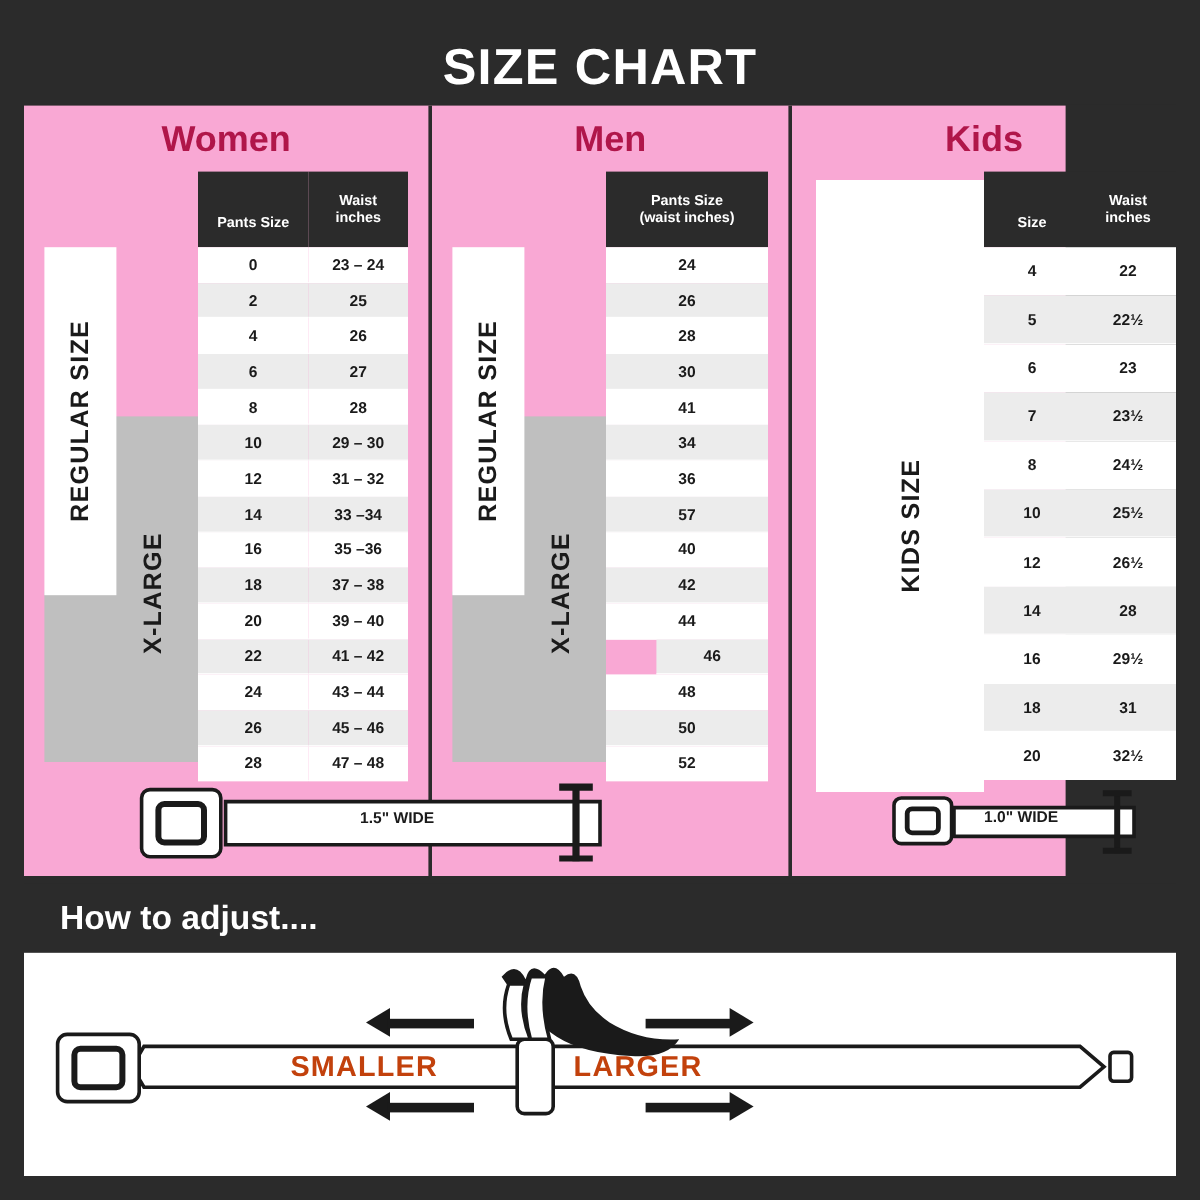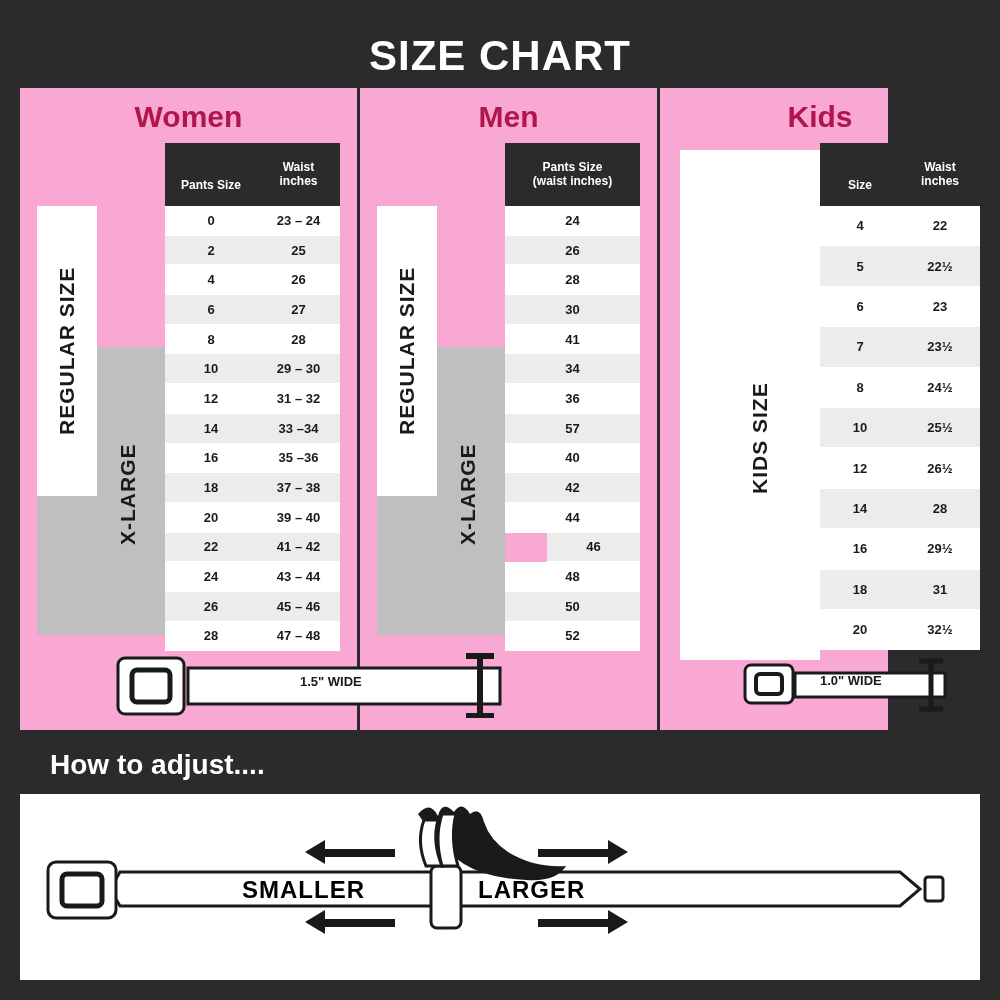--- a/index.html
+++ b/index.html
@@ -72,21 +72,21 @@
   }
   .howto-bar .howto-text{
     color:#fff;font-size:28px;font-weight:bold;margin-left:30px;
   }
   .howto-panel{
     position:absolute;left:20px;top:794px;width:960px;height:186px;
     background:#ffffff;
   }
   .adj-word{
     position:absolute;font-size:24px;font-weight:bold;letter-spacing:1px;
-    color:#000000;
+    color:#c2410c;
   }
   .note{
     position:absolute;font-size:11px;font-weight:bold;line-height:1.35;color:#1a1a1a;
   }
 </style>
 </head>
 <body>
 
 <div class="page">
 

